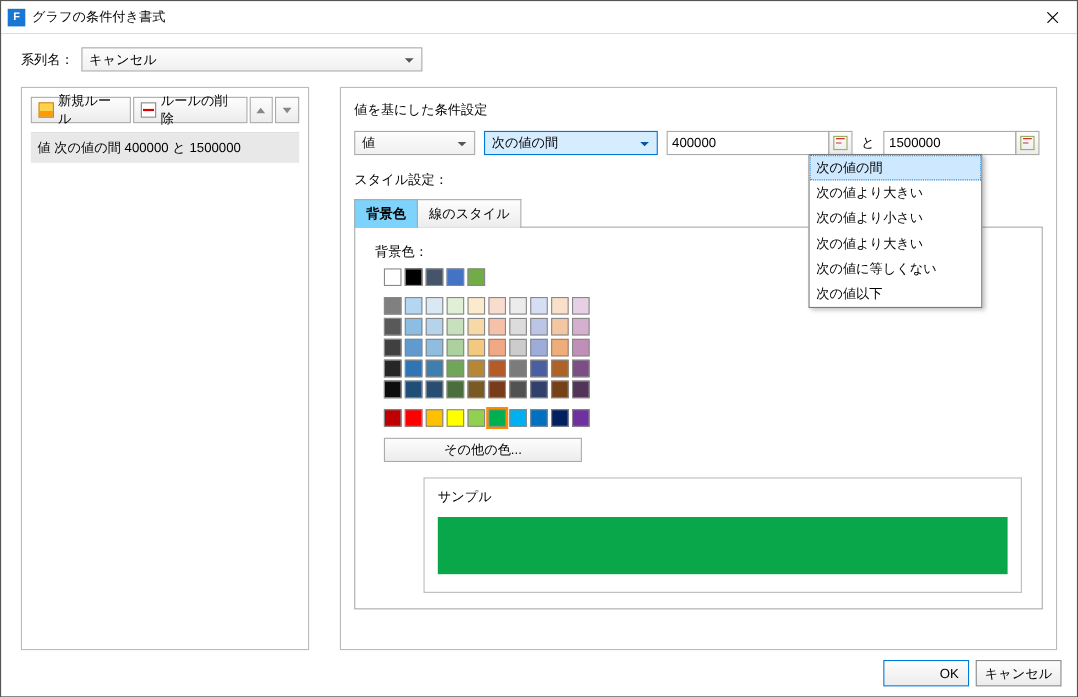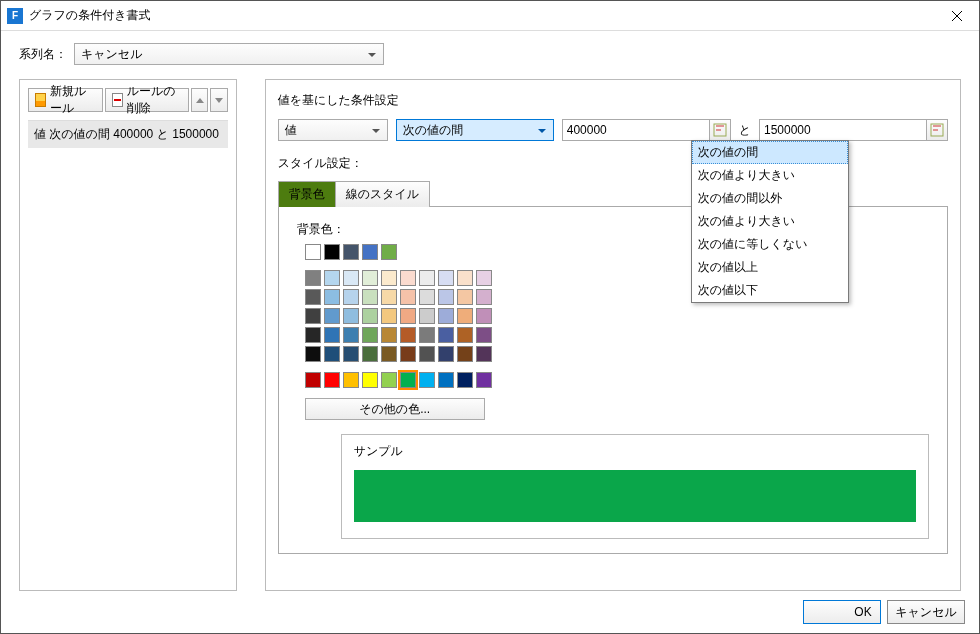--- a/index.html
+++ b/index.html
@@ -34,21 +34,21 @@
 .combo { height: 22px; border: 1px solid #aaa; background: linear-gradient(#fdfdfd,#f0f0f0); padding: 0 20px 0 6px; position: relative; display: flex; align-items: center; cursor: pointer; }
 .combo::after { content: ""; position: absolute; right: 7px; top: 9px; border-left: 4px solid transparent; border-right: 4px solid transparent; border-top: 4px solid #555; }
 .combo.active { border-color: #0078d7; background: #d6ecff; }
 .combo.active::after { border-top-color: #0057a8; }
 .input { height: 22px; border: 1px solid #aaa; background: #fff; padding: 0 4px; display: flex; align-items: center; }
 .bind-btn { width: 22px; height: 22px; border: 1px solid #aaa; background: linear-gradient(#fdfdfd,#ececec); display: flex; align-items: center; justify-content: center; cursor: pointer; margin-left: -1px; }
 .bind-btn svg { width: 14px; height: 14px; }
 .style-label { margin-bottom: 8px; }
 .tabs { display: flex; }
 .tab { border: 1px solid #aaa; border-bottom: none; padding: 4px 10px; background: linear-gradient(#fdfdfd,#ececec); margin-right: -1px; position: relative; top: 1px; cursor: pointer; }
-.tab.active { background: #4d7c0f; }
+.tab.active { background: #7dd3fc; font-weight: bold; }
 .tab-body { border: 1px solid #aaa; padding: 14px 18px; margin-top: 0; }
 .bgcolor-label { margin-bottom: 6px; }
 .nocolor-btn { width: 180px; height: 22px; border: 1px solid #aaa; background: linear-gradient(#fdfdfd,#ececec); text-align: center; line-height: 20px; margin: 0 auto 8px; display: block; cursor: pointer; }
 .palette { display: flex; gap: 3px; margin-bottom: 10px; margin-left: 8px; }
 .palette-grid { display: grid; grid-template-columns: repeat(10, 16px); gap: 3px; margin-bottom: 10px; margin-left: 8px; }
 .sw { width: 16px; height: 16px; border: 1px solid #888; cursor: pointer; }
 .sw.sel { outline: 2px solid #ff8a00; outline-offset: 0; }
 .more-btn { width: 180px; height: 22px; border: 1px solid #aaa; background: linear-gradient(#fdfdfd,#ececec); text-align: center; line-height: 20px; margin: 6px 0 14px 8px; cursor: pointer; }
 .sample-box { border: 1px solid #bbb; padding: 8px 12px 16px; margin-left: 44px; }
 .sample-label { margin-bottom: 10px; }
@@ -122,21 +122,21 @@
             </div>
             <div class="bind-btn">
               <svg viewBox="0 0 14 14">
                   <rect x="1" y="1" width="12" height="12" fill="none" stroke="#9a5" stroke-width="1"></rect>
                   <path d="M3 3 L11 3 M3 7 L8 7" stroke="#c33" stroke-width="1"></path>
                 </svg>
             </div>
           </div>
           <span>と</span>
           <div style="display:flex">
-            <div class="input" style="width:168px">
+            <div class="input" style="width:121px">
               <span>1500000</span>
             </div>
             <div class="bind-btn">
               <svg viewBox="0 0 14 14">
                   <rect x="1" y="1" width="12" height="12" fill="none" stroke="#9a5" stroke-width="1"></rect>
                   <path d="M3 3 L11 3 M3 7 L8 7" stroke="#c33" stroke-width="1"></path>
                 </svg>
             </div>
           </div>
         </div>
@@ -224,24 +224,23 @@
 
           <div class="sample-box">
             <div class="sample-label">サンプル</div>
             <div class="sample-bar"></div>
           </div>
         </div>
 
         <div class="dropdown" id="op-dd">
             <div class="dd-item sel">次の値の間</div>
             <div class="dd-item">次の値より大きい</div>
-            <div class="dd-item">次の値の間以外</div>
+            <div class="dd-item">次の値より小さい</div>
             <div class="dd-item">次の値より大きい</div>
             <div class="dd-item">次の値に等しくない</div>
-            <div class="dd-item">次の値以上</div>
             <div class="dd-item">次の値以下</div>
           </div>
       </div>
     </div>
   </div>
 
   <div class="footer">
     <button class="btn ok">OK</button>
     <button class="btn">キャンセル</button>
   </div>

